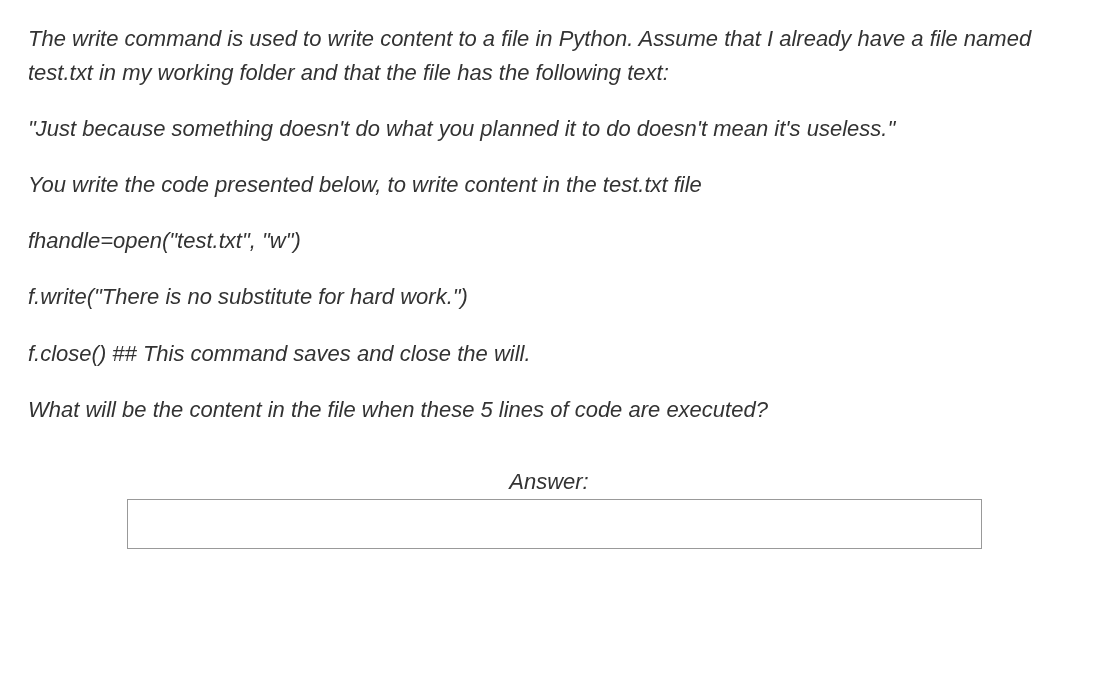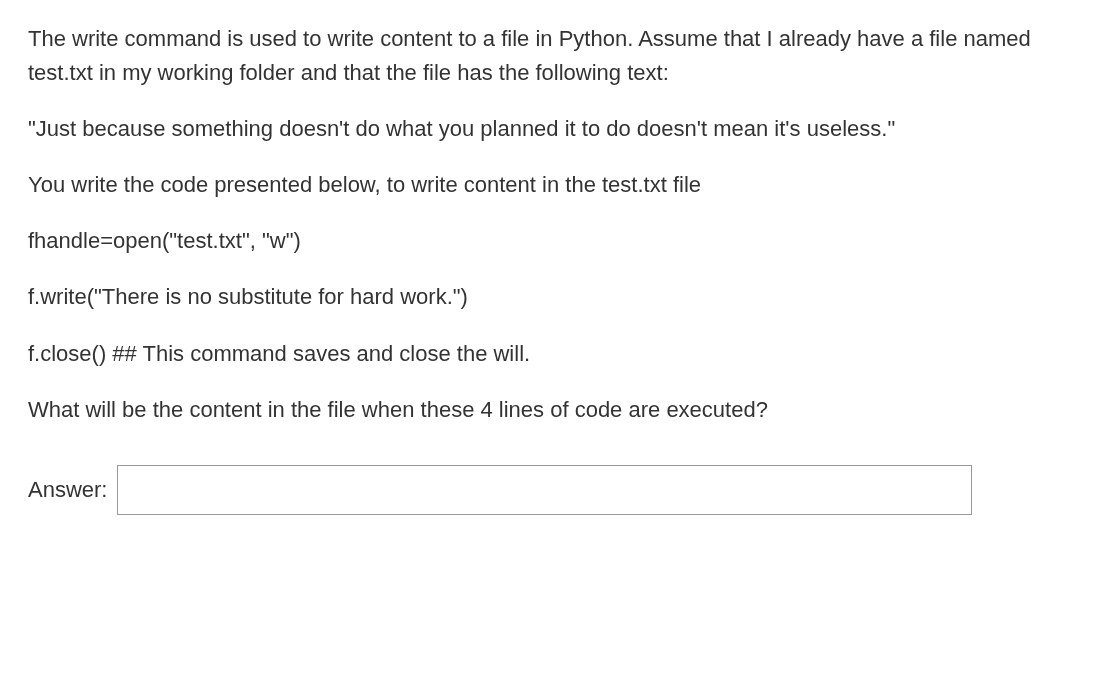--- a/index.html
+++ b/index.html
@@ -1,38 +1,40 @@
 <!DOCTYPE html>
 <html><head>
   <meta charset="utf-8">
   <style>
     * {
       margin: 0;
       padding: 0;
       box-sizing: border-box;
+      font-style: italic;
     }
     body {
       font-family: Arial, Helvetica, sans-serif;
       font-size: 22px;
       color: #333333;
       background: #ffffff;
       padding: 22px 28px;
       width: 1108px;
       line-height: 1.55;
     }
     .para {
       margin-bottom: 22px;
     }
     .para:last-of-type {
       margin-bottom: 0;
     }
     .answer-row {
       display: flex;
       align-items: center;
       margin-top: 38px;
+      flex-direction: column;
     }
     .answer-label {
       margin-right: 10px;
     }
     .answer-input {
       flex: 0 0 auto;
       width: 855px;
       height: 50px;
       border: 1px solid #999999;
       background: #ffffff;
@@ -48,18 +50,18 @@
 <div class="para">"Just because something doesn't do what you planned it to do doesn't mean it's useless."</div>
 
 <div class="para">You write the code presented below, to write content in the test.txt file</div>
 
 <div class="para">fhandle=open("test.txt", "w")</div>
 
 <div class="para">f.write("There is no substitute for hard work.")</div>
 
 <div class="para">f.close()   ## This command saves and close the will.</div>
 
-<div class="para">What will be the content in the file when these 4 lines of code are executed?</div>
+<div class="para">What will be the content in the file when these 5 lines of code are executed?</div>
 
 <div class="answer-row">
   <span class="answer-label">Answer:</span>
   <input type="text" class="answer-input" value="" style="">
 </div>
 
 </body></html>

